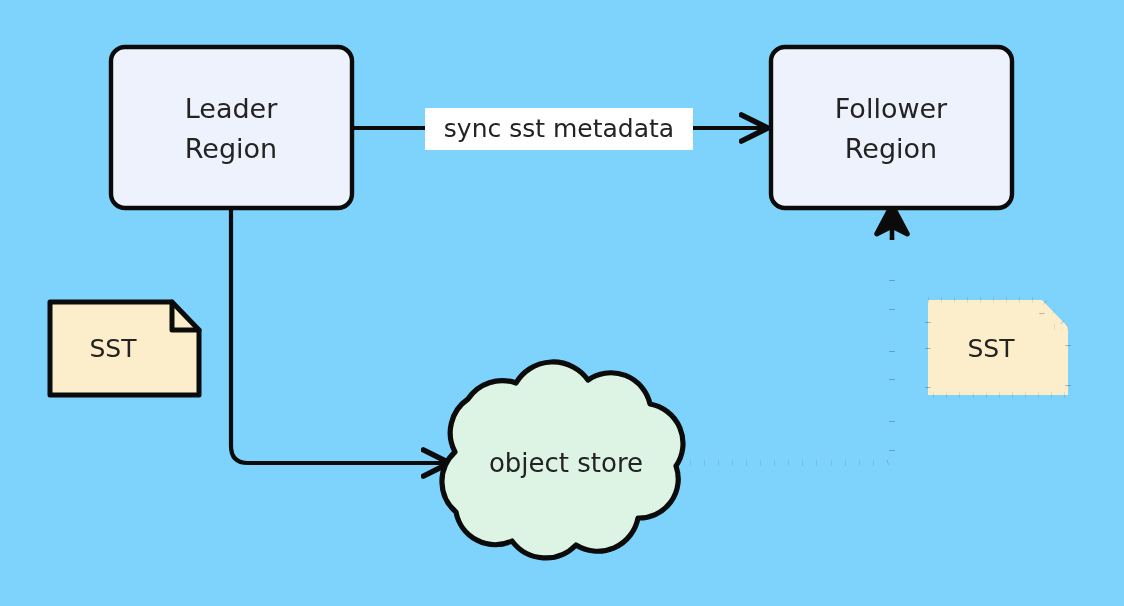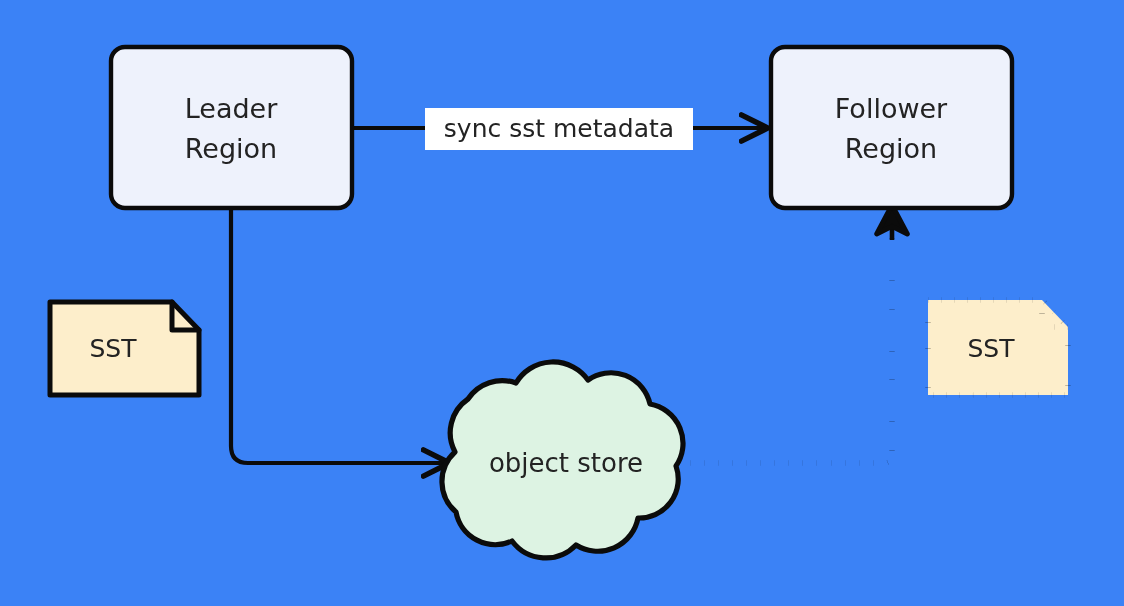--- a/index.html
+++ b/index.html
@@ -7,21 +7,21 @@
     padding: 0;
     background: #ffffff;
   }
   body {
     font-family: "DejaVu Sans", "Liberation Sans", sans-serif;
   }
   #diagram-canvas {
     position: relative;
     width: 1124px;
     height: 606px;
-    background: #3b82f6;
+    background: #7dd3fc;
     overflow: hidden;
   }
   #diagram-svg {
     position: absolute;
     left: 0;
     top: 0;
     width: 1124px;
     height: 606px;
   }
   .node-label {

